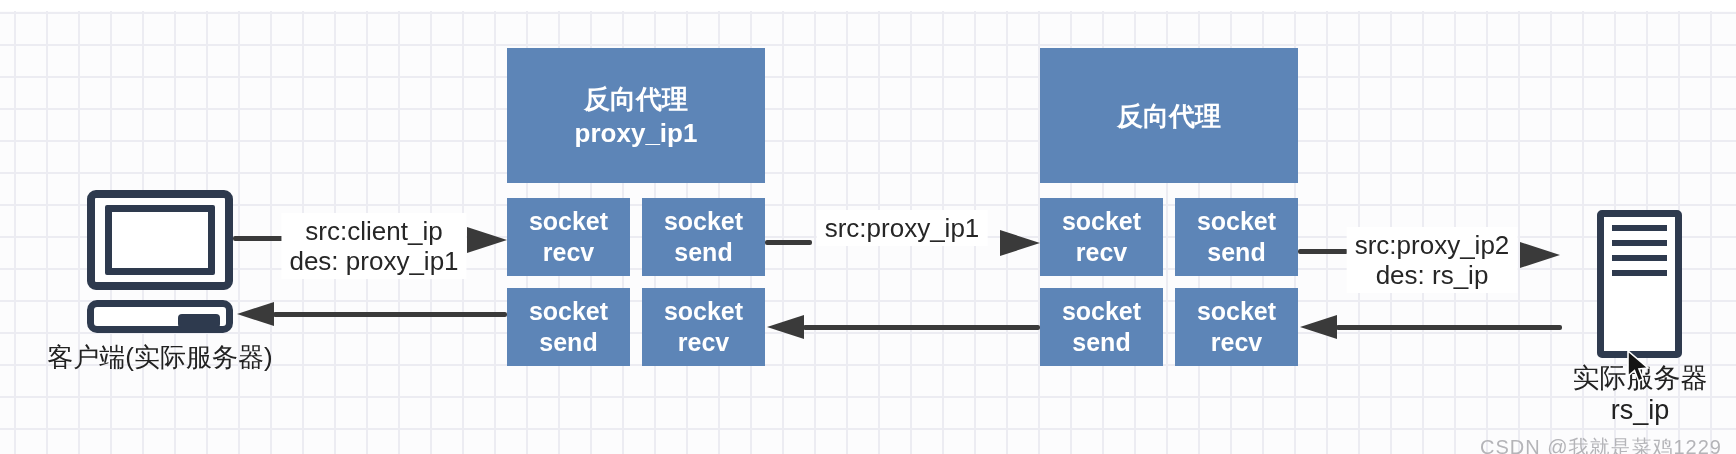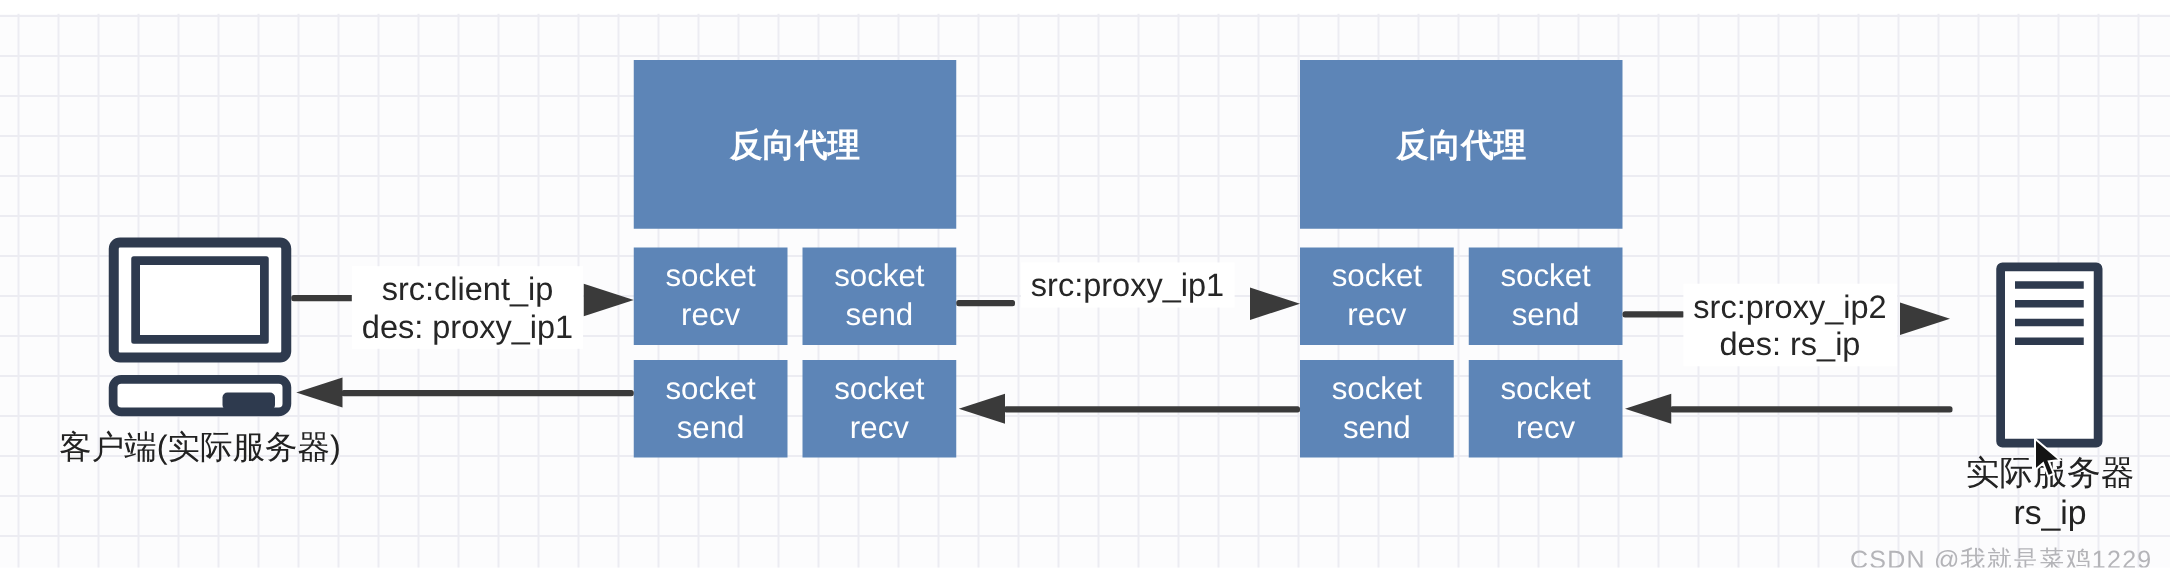--- a/index.html
+++ b/index.html
@@ -20,21 +20,21 @@
     background-size:32px 32px;
     background-position:14px 12px;
   }
   .top-strip{position:absolute;left:0;top:0;width:1736px;height:11px;background:#ffffff;}
   .bluebox{
     position:absolute;background:var(--box-blue);color:#fff;
     display:flex;flex-direction:column;align-items:center;justify-content:center;
     text-align:center;
   }
   .main{width:258px;height:135px;font-size:26px;font-weight:700;line-height:34px;}
-  .socket{width:123px;height:78px;font-size:25px;font-weight:400;line-height:31px;justify-content:center;}
+  .socket{width:123px;height:78px;font-size:25px;font-weight:700;line-height:31px;justify-content:center;}
   .hline{position:absolute;height:5px;background:var(--arrow);border-radius:2px;}
   .ah-r{position:absolute;width:0;height:0;border-top:13px solid transparent;border-bottom:13px solid transparent;border-left:40px solid var(--arrow);}
   .ah-l{position:absolute;width:0;height:0;border-top:12px solid transparent;border-bottom:12px solid transparent;border-right:37px solid var(--arrow);}
   .flow-label{
     position:absolute;transform:translateX(-50%);
     background:#ffffff;padding:3px 8px;
     font-size:26px;line-height:30px;color:var(--label-text);
     text-align:center;white-space:nowrap;
   }
   .device-label{position:absolute;text-align:center;font-size:26px;line-height:32px;color:#222222;}
@@ -63,20 +63,21 @@
     <div class="mon-base">
       <div class="base-slot"></div>
     </div>
   </div>
   <div class="device-label" style="left:20px;top:341px;width:280px;">
     <div>客户端(实际服务器)</div>
   </div>
 
   <div class="bluebox main" style="left:507px;top:48px;">
     <div>反向代理</div>
+    <div>proxy_ip1</div>
   </div>
   <div class="bluebox socket" style="left:507px;top:198px;">
     <div>socket</div>
     <div>recv</div>
   </div>
   <div class="bluebox socket" style="left:642px;top:198px;">
     <div>socket</div>
     <div>send</div>
   </div>
   <div class="bluebox socket" style="left:507px;top:288px;">

